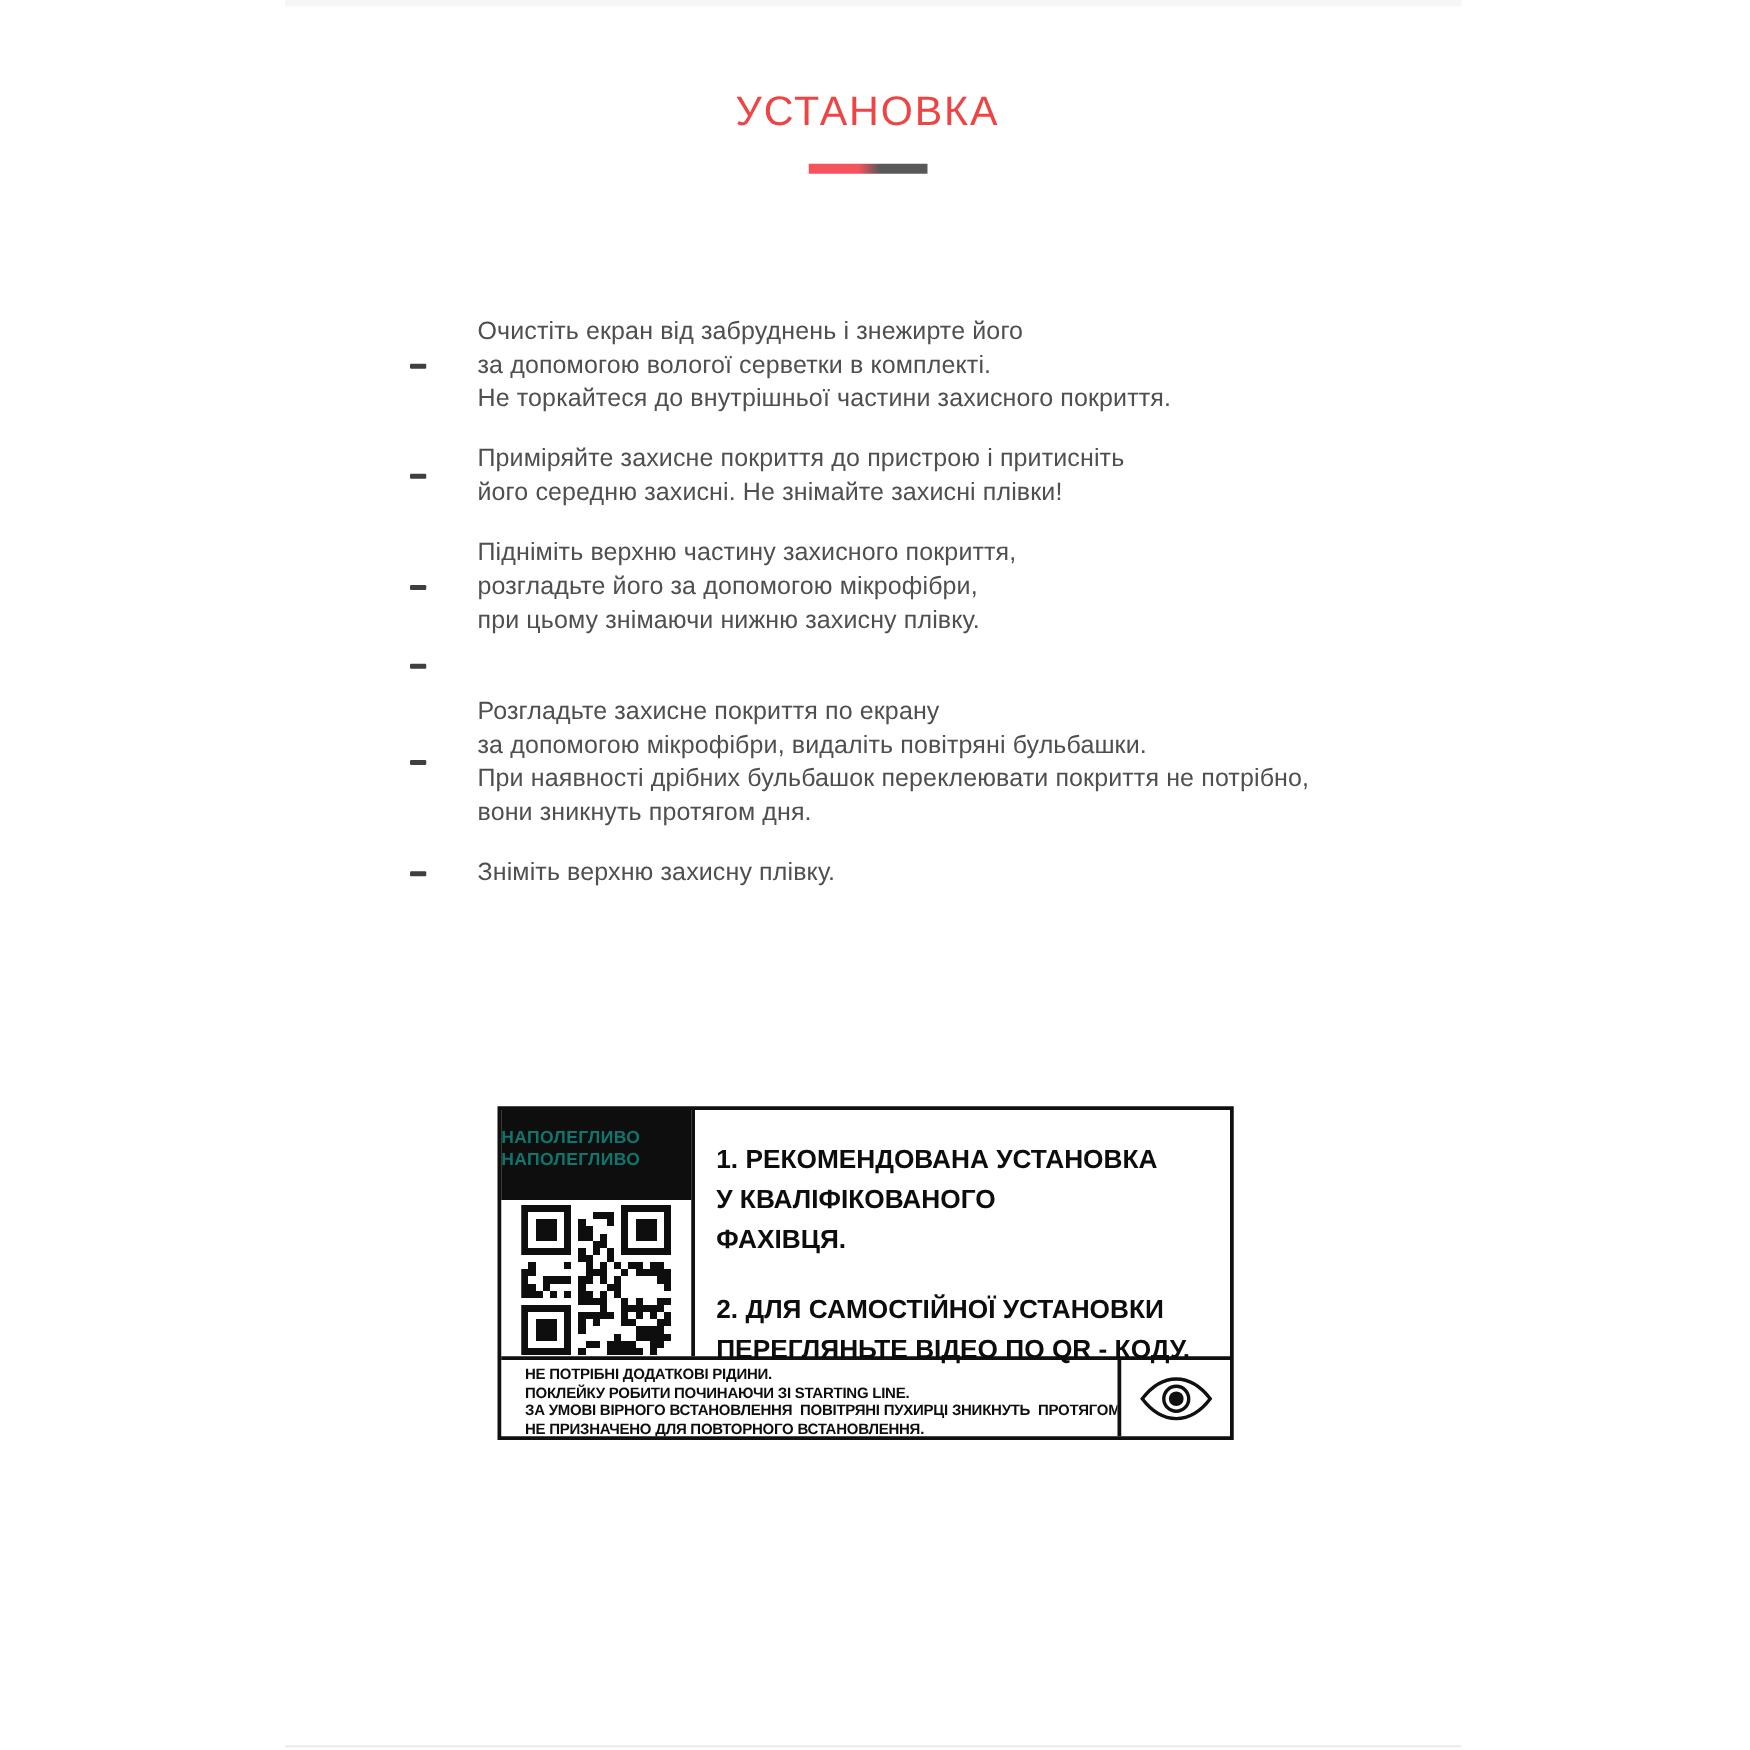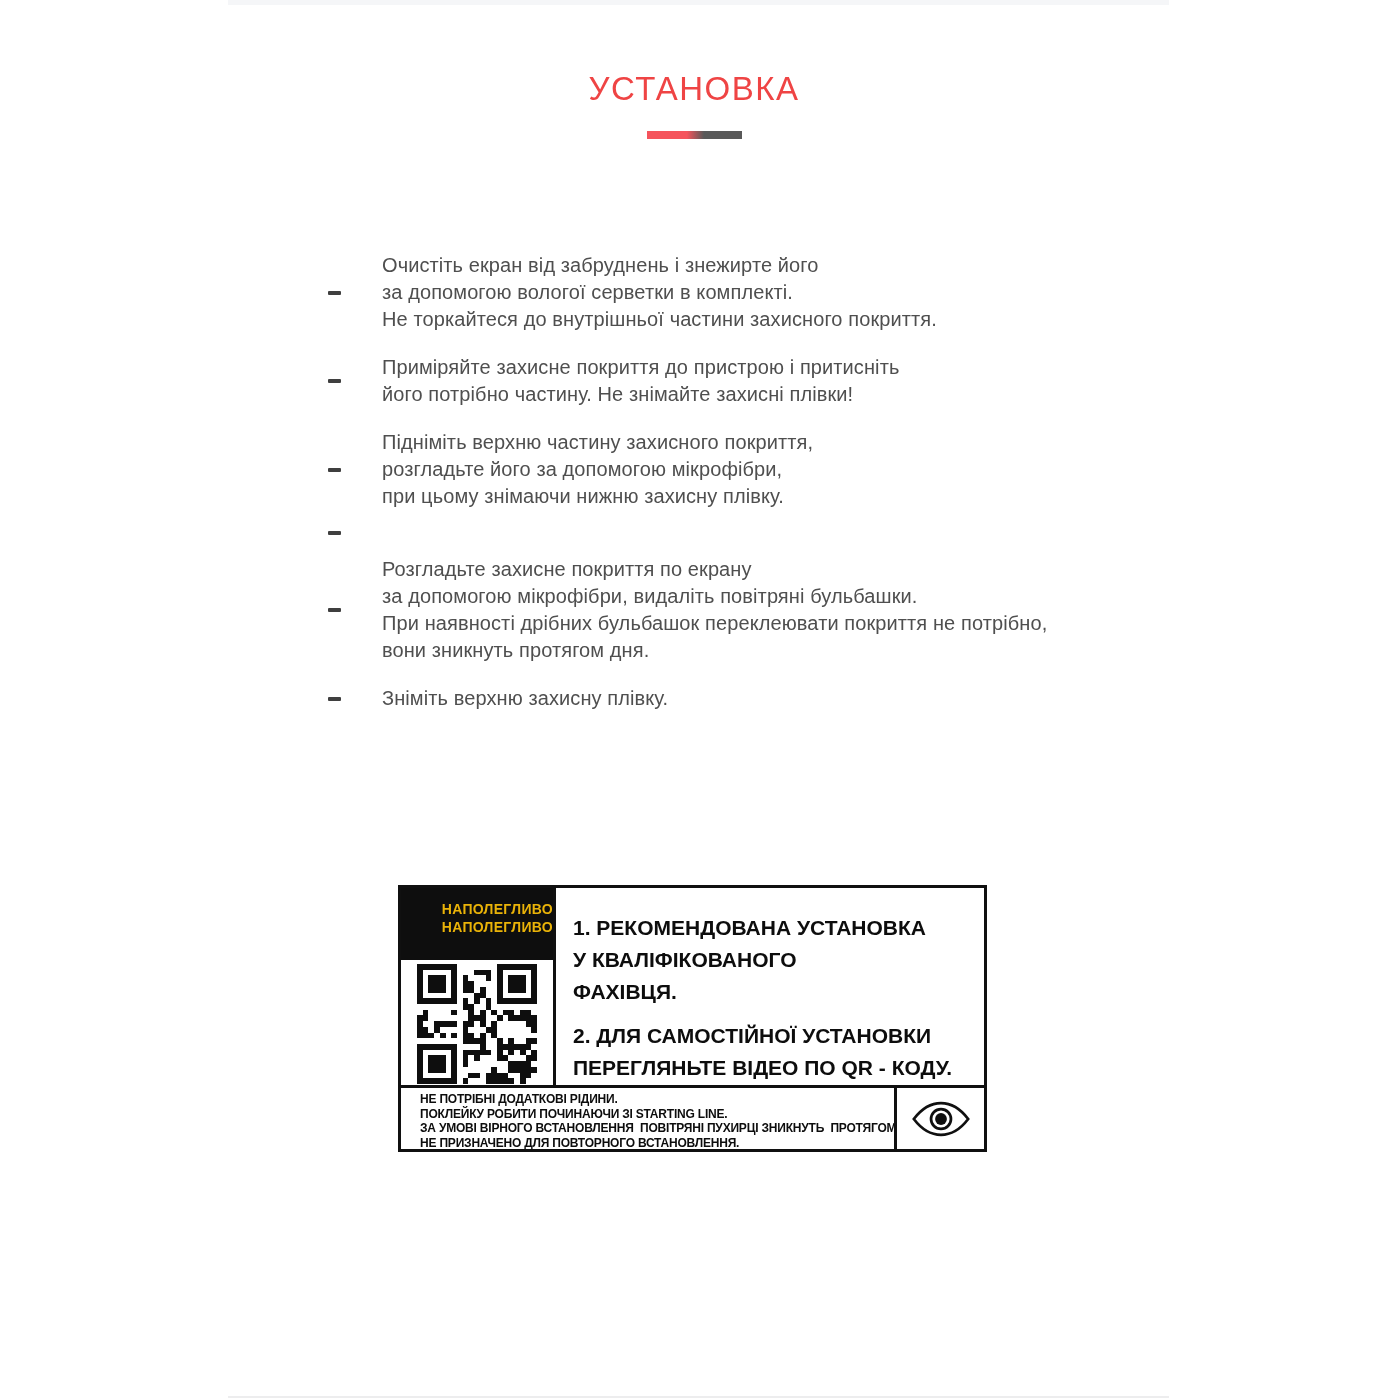--- a/index.html
+++ b/index.html
@@ -28,31 +28,31 @@
   }
 
   .rec-box{
     position:absolute;left:398px;top:885px;width:589px;height:267px;
     box-sizing:border-box;border:3px solid #101010;background:#ffffff;
     display:flex;flex-direction:column;
   }
   .rb-main{display:flex;height:197px;border-bottom:3px solid #101010;}
   .rb-left{width:155px;border-right:3px solid #101010;display:flex;flex-direction:column;box-sizing:border-box;flex:0 0 155px;}
   .rb-header{
-    height:60px;background:#0e0e0e;color:#eab308;text-align:right;
+    height:60px;background:#0e0e0e;color:#0f766e;text-align:left;
     font-weight:700;font-size:14px;line-height:18px;letter-spacing:0.3px;
     padding-top:12px;box-sizing:content-box;
   }
   .rb-qr{flex:1;display:flex;align-items:center;justify-content:center;padding-top:2px;}
   .rb-right{
     flex:1;padding:24px 10px 0 17px;color:#0d0d0d;font-weight:700;
     font-size:21px;line-height:32px;border-radius:14px;
   }
   .rb-right p{margin:0;white-space:pre-line;}
-  .rb-right p + p{margin-top:12px;}
+  .rb-right p + p{margin-top:24px;}
   .rb-bottom{display:flex;height:61px;}
   .rb-notes{
     width:496px;flex:0 0 496px;box-sizing:border-box;border-right:3px solid #101010;
     padding:4px 0 0 19px;overflow:hidden;
     font-size:12px;font-weight:700;line-height:14.5px;color:#0d0d0d;
     white-space:pre;letter-spacing:-0.2px;
   }
   .rb-eye{flex:1;display:flex;align-items:center;justify-content:center;}
   .qr-svg{display:block;}
 </style>
@@ -70,21 +70,21 @@
   <ul class="instructions" id="instructions">
       <li>
         <span class="dash"></span>
         <span class="item-text">Очистіть екран від забруднень і знежирте його
 за допомогою вологої серветки в комплекті.
 Не торкайтеся до внутрішньої частини захисного покриття.</span>
       </li>
       <li>
         <span class="dash"></span>
         <span class="item-text">Приміряйте захисне покриття до пристрою і притисніть
-його потрібно частину. Не знімайте захисні плівки!</span>
+його середню захисні. Не знімайте захисні плівки!</span>
       </li>
       <li>
         <span class="dash"></span>
         <span class="item-text">Підніміть верхню частину захисного покриття,
 розгладьте його за допомогою мікрофібри,
 при цьому знімаючи нижню захисну плівку.</span>
       </li>
       <li>
         <span class="dash"></span>
       </li>

